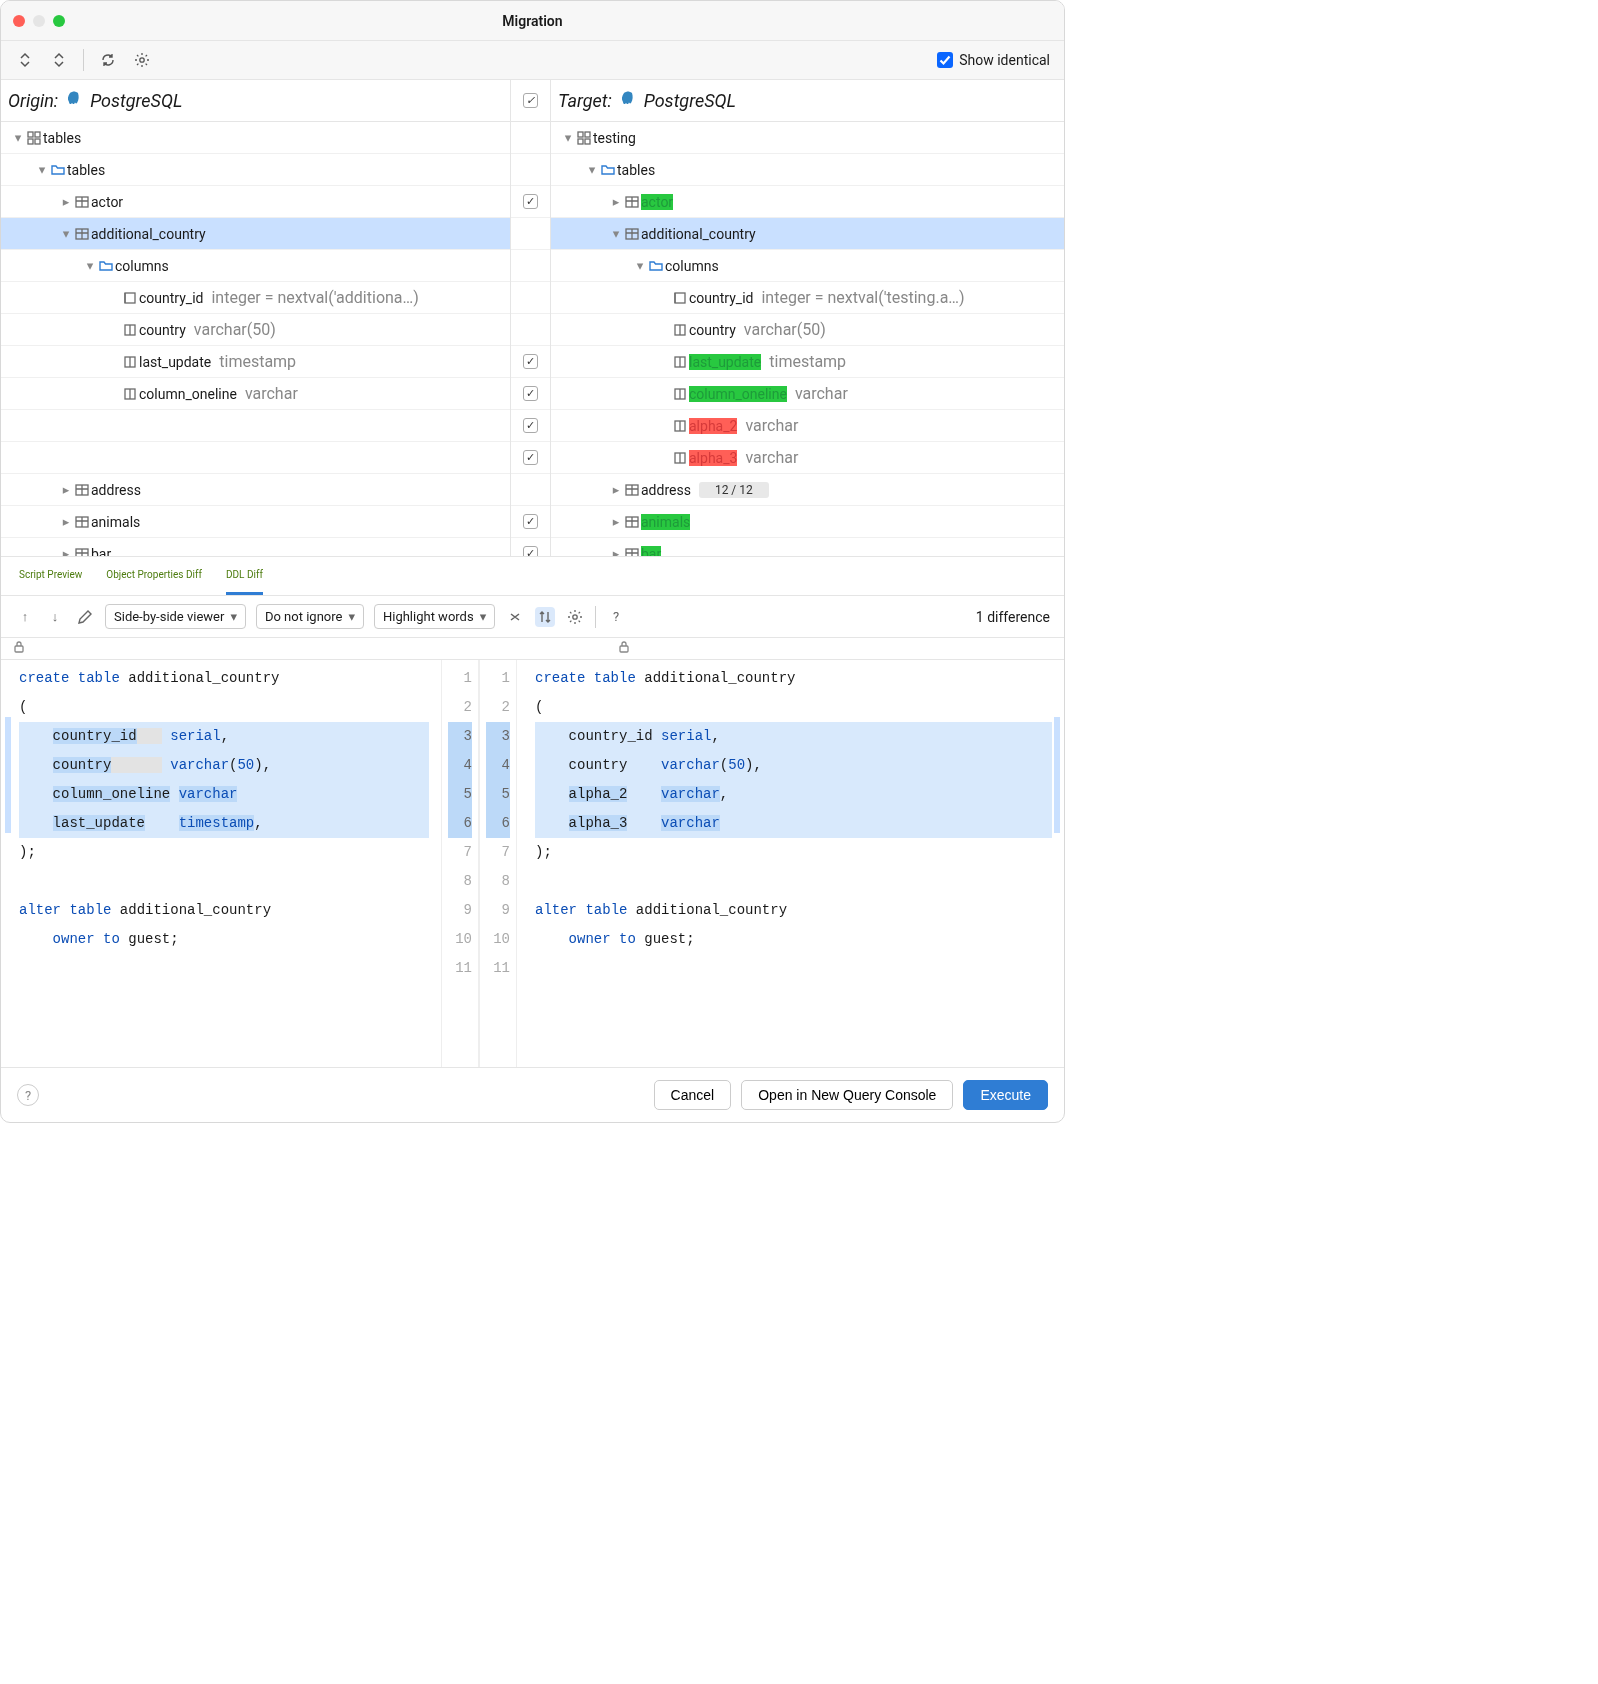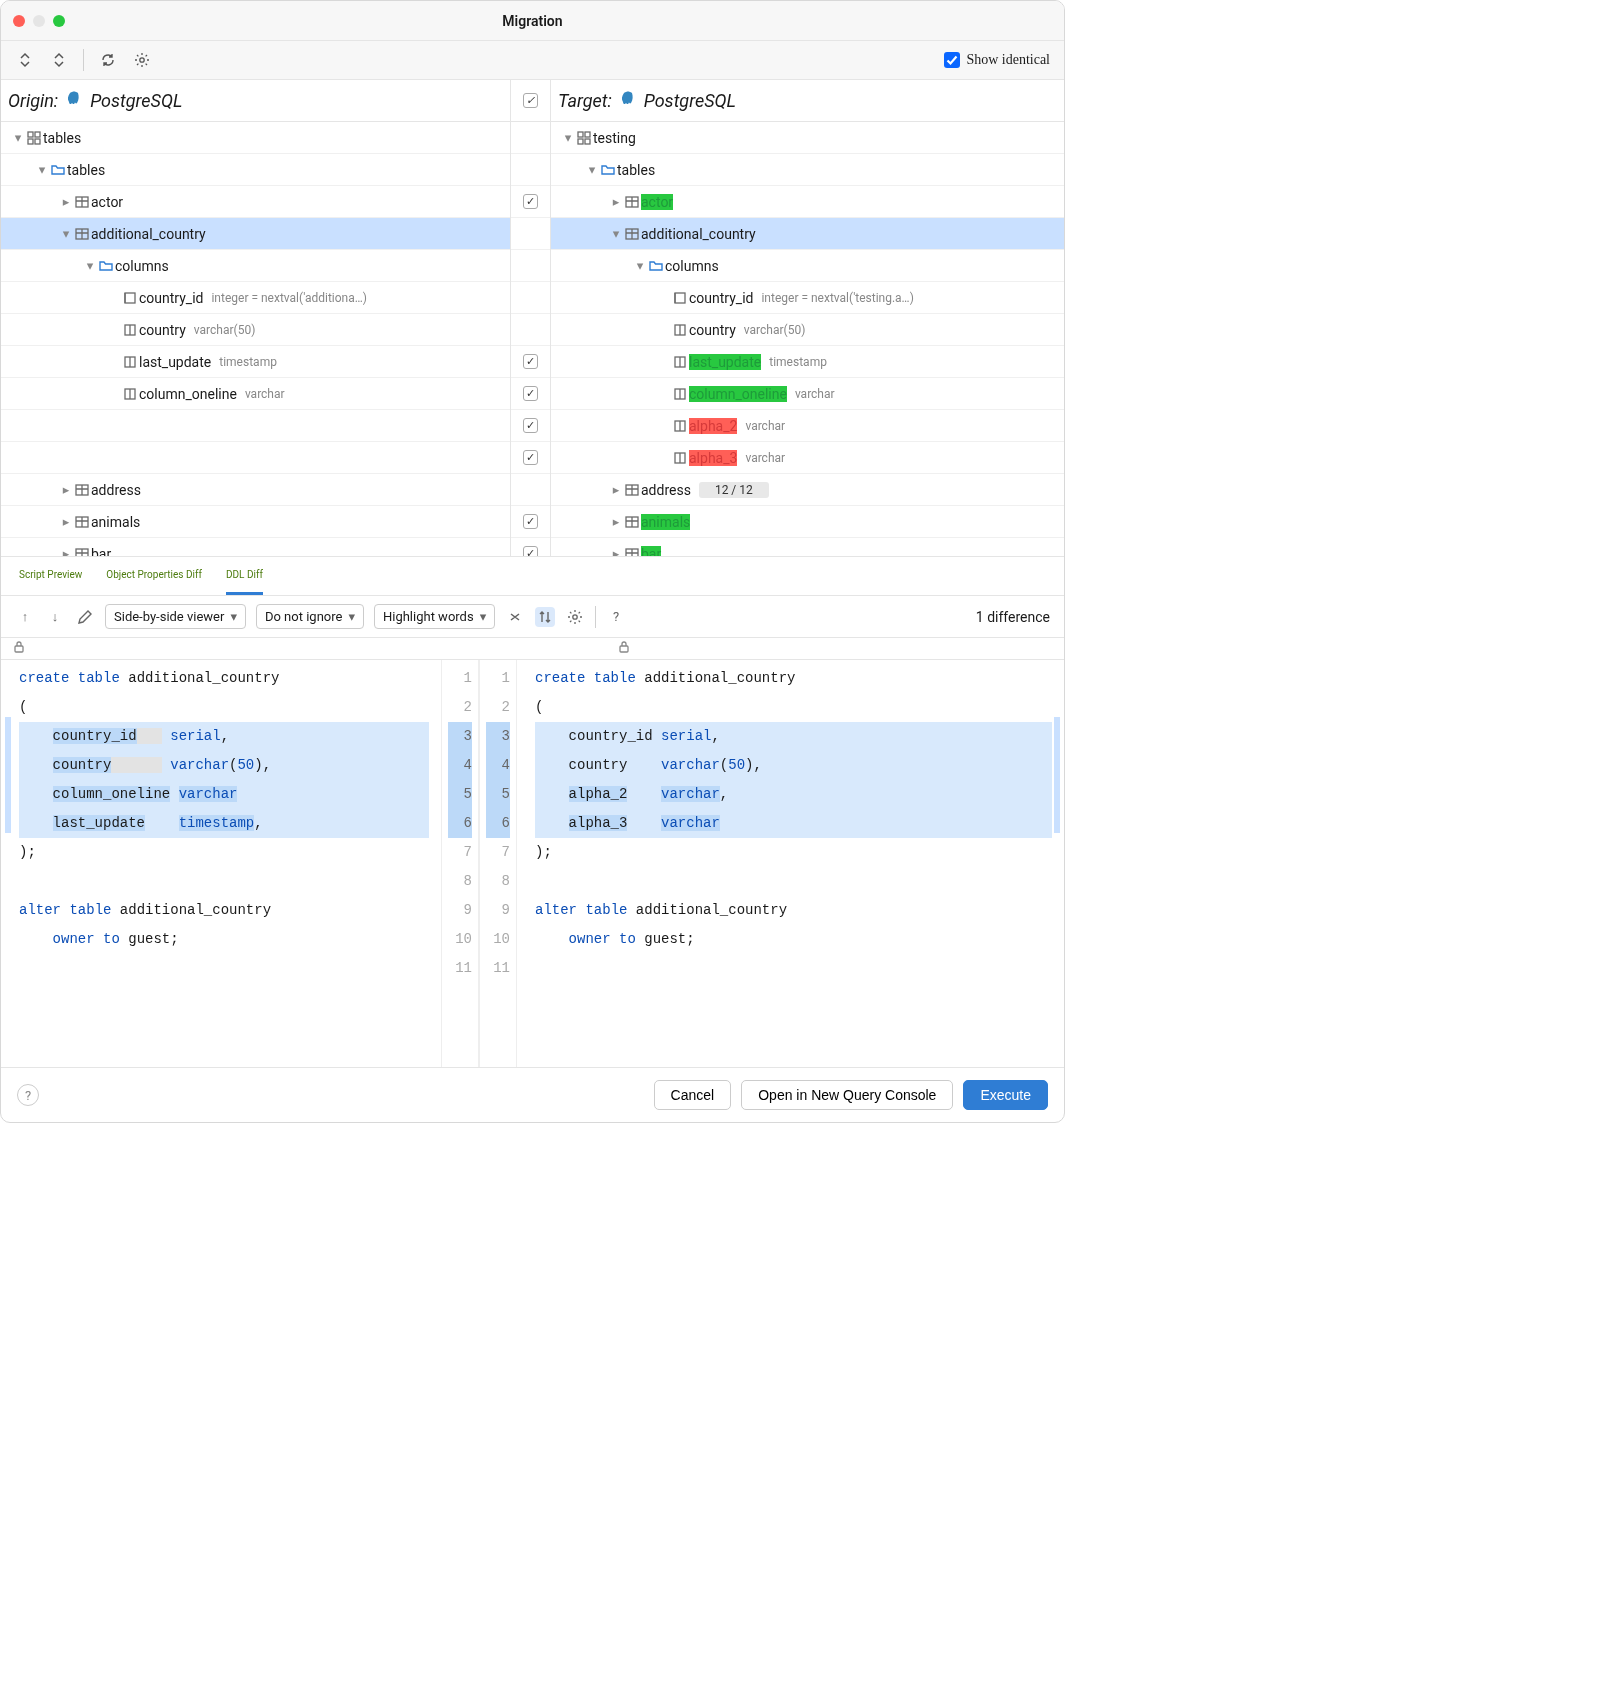--- a/index.html
+++ b/index.html
@@ -4,21 +4,21 @@
 <style>
 * { box-sizing: border-box; margin: 0; padding: 0; }
 body { font-family: -apple-system, BlinkMacSystemFont, "Segoe UI", Roboto, sans-serif; font-size: 13px; color: #1a1a1a; background: #fff; width: 1065px; height: 1123px; border: 1px solid #d8d8d8; border-radius: 10px; overflow: hidden; display: flex; flex-direction: column; }
 .titlebar { height: 40px; display: flex; align-items: center; padding: 0 12px; border-bottom: 1px solid #e5e5e5; position: relative; background:#f7f7f7; }
 .traffic { display: flex; gap: 8px; }
 .dot { width: 12px; height: 12px; border-radius: 50%; }
 .red { background: #ff5f57; }
 .yellow { background: #e5e5e5; }
 .green { background: #28c840; }
 .title { position: absolute; left: 0; right: 0; text-align: center; font-weight: 600; font-size: 14px; }
-.toolbar1 { display: flex; align-items: center; padding: 8px 14px; background: #f7f7f7; border-bottom: 1px solid #e5e5e5; font-family: Liberation Serif, serif; }
+.toolbar1 { display: flex; align-items: center; padding: 8px 14px; background: #f7f7f7; border-bottom: 1px solid #e5e5e5; }
 .tb-left { display: flex; gap: 14px; align-items: center; }
 .tb-icon { width: 20px; height: 20px; display: flex; align-items: center; justify-content: center; color: #555; }
 .tb-sep { width: 1px; height: 22px; background: #d0d0d0; }
 .spacer { flex: 1; }
 .check-ident { display: flex; align-items: center; gap: 6px; font-size: 14px; }
 .cbox { width: 16px; height: 16px; border-radius: 3px; background: #0a66ff; display: flex; align-items: center; justify-content: center; }
 .cbox svg { stroke: #fff; }
 .headers { display: flex; border-bottom: 1px solid #e5e5e5; }
 .hcol { display: flex; align-items: center; padding: 10px 7px; gap: 8px; font-size: 18px; font-style: italic; }
 .hcol.left { width: 510px; border-right: 1px solid #e5e5e5; }
@@ -32,21 +32,21 @@
 .tree-col.right { flex: 1; }
 .row { display: flex; align-items: center; height: 32px; border-bottom: 1px solid #f0f0f0; padding: 0 6px; white-space: nowrap; }
 .row.sel { background: #c9e0ff; }
 .mid .row { justify-content: center; }
 .chev { width: 14px; color: #888; display: inline-flex; justify-content:center;}
 .icon { width: 18px; display: inline-flex; justify-content:center; color:#6b6b6b;}
 .icon.blue { color: #2f7dd4; }
 .name { font-size: 14px; }
 .name.green { color: #1e9b3a; }
 .name.red { color: #d63a3a; }
-.type { color: #888; margin-left: 8px; font-size: 12px; }
+.type { color: #888; margin-left: 8px; font-size: 16px; }
 .badge { background: #e8e8e8; border-radius: 3px; padding: 1px 16px; font-size: 12px; margin-left: 8px; color:#333;}
 .pad0 { margin-left: 4px;} .pad1{margin-left:28px;} .pad2{margin-left:52px;} .pad3{margin-left:76px;} .pad4{margin-left:100px;}
 .chk { width: 15px; height: 15px; border: 1px solid #aaa; border-radius: 3px; display: flex; align-items: center; justify-content:center; background:#fff;}
 .chk.on::after { content:"✓"; font-size:11px; color:#333;}
 .tabs { display: flex; gap: 24px; padding: 0 18px; border-bottom: 1px solid #e5e5e5; }
 .tab { padding: 12px 0; font-size: 10px; color: #4d7c0f; border-bottom: 3px solid transparent; }
 .tab.active { border-bottom-color: #2f7dd4; }
 .diffbar { display: flex; align-items: center; padding: 8px 14px; gap: 10px; border-bottom: 1px solid #e5e5e5; }
 .db-icon { width: 20px; height: 20px; display: flex; align-items: center; justify-content: center; color: #666; }
 .select { border: 1px solid #ccc; border-radius: 4px; padding: 4px 8px; font-size: 13px; display: flex; align-items: center; gap: 6px; background:#fff;}

